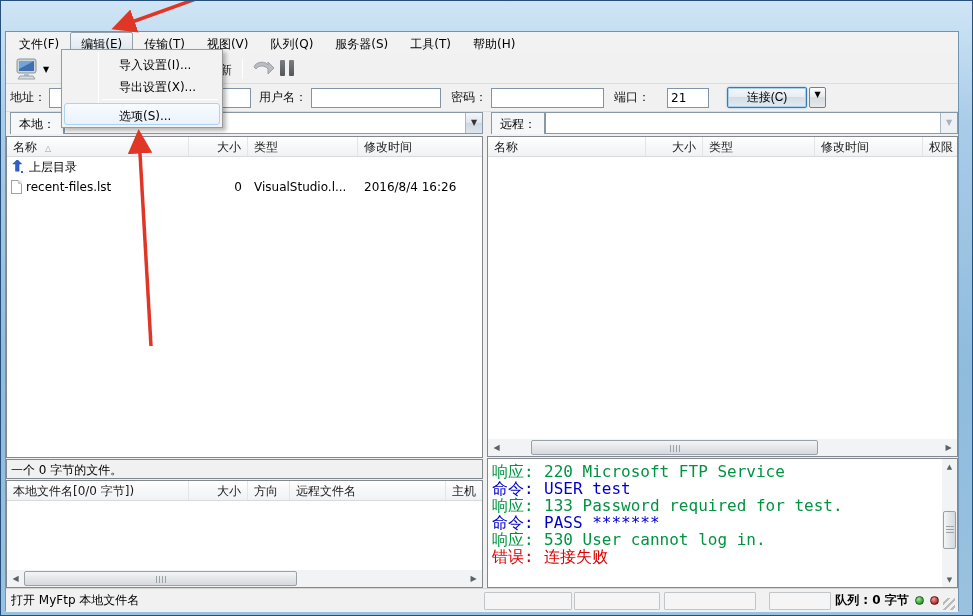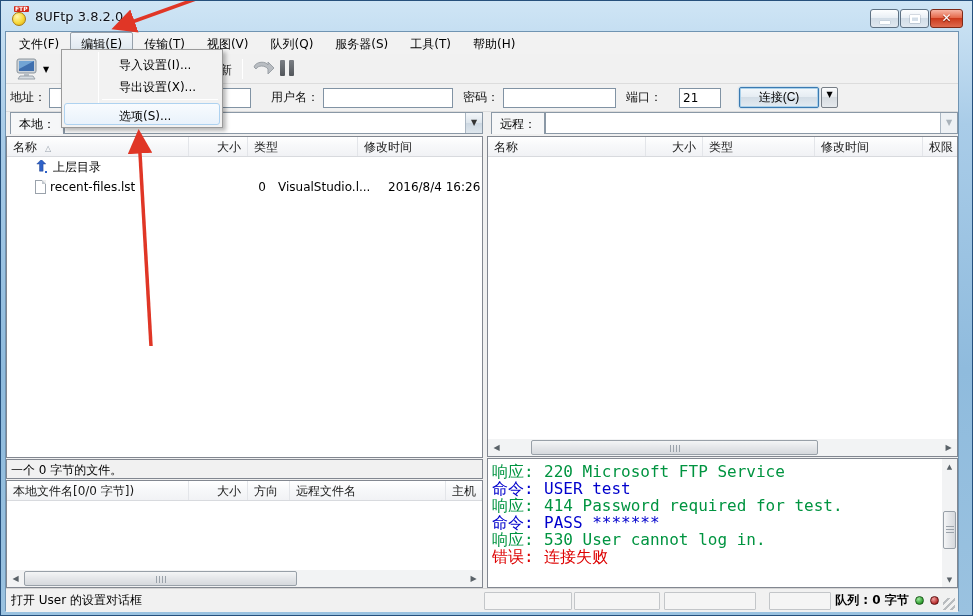--- a/index.html
+++ b/index.html
@@ -49,21 +49,21 @@
   .tb-pause { position:absolute; left:274px; top:6px; display:flex; gap:4px; }
   .tb-pause span { width:5px; height:16px; background:linear-gradient(180deg,#7a7e84,#53575c); border-radius:1px; }
 
   .addr-row { position:absolute; left:0; top:52px; right:0; height:28px; background:#f1f1f1;
     border-bottom:1px solid #dcdcdc; display:flex; align-items:center; }
   .addr-row label { font-size:12px; color:#111; }
   .tbox { height:20px; border:1px solid #8193a4; background:#fff; font-size:12px; padding:2px 3px;
     font-family:"DejaVu Sans","Liberation Sans",sans-serif; }
   .lbl-addr { margin-left:4px; }
   .in-addr { width:202px; margin-left:3px; }
-  .lbl-user { margin-left:20px; }
+  .lbl-user { margin-left:8px; }
   .in-user { width:130px; margin-left:4px; }
   .lbl-pass { margin-left:10px; }
   .in-pass { width:113px; margin-left:4px; }
   .lbl-port { margin-left:10px; }
   .in-port { width:42px; margin-left:17px; }
   .btn-connect { margin-left:18px; width:80px; height:21px; font-size:12px;
     border:1px solid #3a7ab1; border-radius:2px; color:#000;
     background:linear-gradient(180deg,#f4f8fb,#e6edf3 45%,#d3dde6 50%,#e3ebf2);
     box-shadow:0 0 0 1px #a9d0ea inset, 0 0 2px #7db4dd; }
   .btn-connect-drop { margin-left:2px; width:17px; height:21px; border:1px solid #777e86; border-radius:2px;
@@ -85,21 +85,21 @@
 
   .listbox { position:absolute; left:0; right:0; background:#fff; border:1px solid #828790; }
   .lb-left  { top:24px; height:322px; }
   .lb-right { top:24px; height:321px; }
   .hdr { display:flex; height:20px; background:linear-gradient(180deg,#ffffff,#f7f8fa 45%,#f1f2f5);
     border-bottom:1px solid #d8dade; }
   .hdr .cell { padding:2px 6px 0 6px; font-size:12px; color:#1a1a1a; border-right:1px solid #e3e5e9;
     overflow:hidden; white-space:nowrap; }
   .sort-glyph { font-size:8px; color:#98a2ac; margin-left:8px; }
 
-  .rows { position:relative;padding-left:24px; }
+  .rows { position:relative; }
   .frow { display:flex; height:20px; align-items:center; font-size:12px; }
   .frow .cell { padding:0 6px; overflow:hidden; white-space:nowrap; }
   .num { text-align:right; }
   .icon-cell { display:flex; align-items:center; gap:4px; padding-left:4px !important; }
   .file-icon { width:11px; height:14px; background:#fff; border:1px solid #9aa2ab; position:relative; flex:none; }
   .file-icon:after { content:""; position:absolute; right:-1px; top:-1px; border-style:solid; border-width:0 4px 4px 0;
     border-color:transparent #f0f0f0 #c2c8ce transparent; }
 
   .status-strip { position:absolute; left:0; right:0; top:347px; height:20px; background:#f1f1f1;
     border:1px solid #828790; font-size:12px; padding:2px 4px; }
@@ -157,39 +157,20 @@
   .arrows { position:absolute; left:0; top:0; width:973px; height:616px; z-index:100; pointer-events:none; }
 
   
   .svg-icon { display:inline-block; vertical-align:middle; }
 </style>
 </head>
 <body>
 
 <div class="window">
 
-  <div class="titlebar">
-    <span class="app-icon">
-      <span class="flag">FTP</span>
-      <span class="face"></span>
-      <span class="eyes"></span>
-    </span>
-    <span class="title-text">8UFtp 3.8.2.0</span>
-    <span class="win-buttons">
-      <span class="win-btn">
-          <span class="glyph-min"></span>
-        </span>
-      <span class="win-btn">
-          <span class="glyph-max"></span>
-        </span>
-      <span class="win-btn close">
-          <span class="glyph-close">✕</span>
-        </span>
-    </span>
-  </div>
 
   <div class="client">
 
     <div class="menubar">
       <span class="menu-item">文件(F)</span>
       <span class="menu-item pressed">编辑(E)</span>
       <span class="menu-item">传输(T)</span>
       <span class="menu-item">视图(V)</span>
       <span class="menu-item">队列(Q)</span>
       <span class="menu-item">服务器(S)</span>
@@ -328,21 +309,21 @@
             <div class="log-row log-response">
                 <span class="llabel">响应:</span>
                 <span>220 Microsoft FTP Service</span>
               </div>
             <div class="log-row log-command">
                 <span class="llabel">命令:</span>
                 <span>USER test</span>
               </div>
             <div class="log-row log-response">
                 <span class="llabel">响应:</span>
-                <span>414 Password required for test.</span>
+                <span>133 Password required for test.</span>
               </div>
             <div class="log-row log-command">
                 <span class="llabel">命令:</span>
                 <span>PASS *******</span>
               </div>
             <div class="log-row log-response">
                 <span class="llabel">响应:</span>
                 <span>530 User cannot log in.</span>
               </div>
             <div class="log-row log-error">
@@ -355,21 +336,21 @@
             <span class="vs-thumb" style="top:52px;height:38px">
                 <span class="grip-v"></span>
               </span>
             <span class="vs-arrow" style="bottom:0">▼</span>
           </div>
         </div>
       </div>
     </div>
 
     <div class="statusbar">
-      <span class="sb-msg">打开 User 的设置对话框</span>
+      <span class="sb-msg">打开 MyFtp 本地文件名</span>
       <span class="sb-panel sb-p1"></span>
       <span class="sb-panel sb-p2"></span>
       <span class="sb-panel sb-p3"></span>
       <span class="sb-panel sb-p4"></span>
       <span class="sb-queue">队列 : 0 字节</span>
       <span class="sb-dot dot-green"></span>
       <span class="sb-dot dot-red"></span>
       <span class="sb-grip"></span>
     </div>
   </div>

